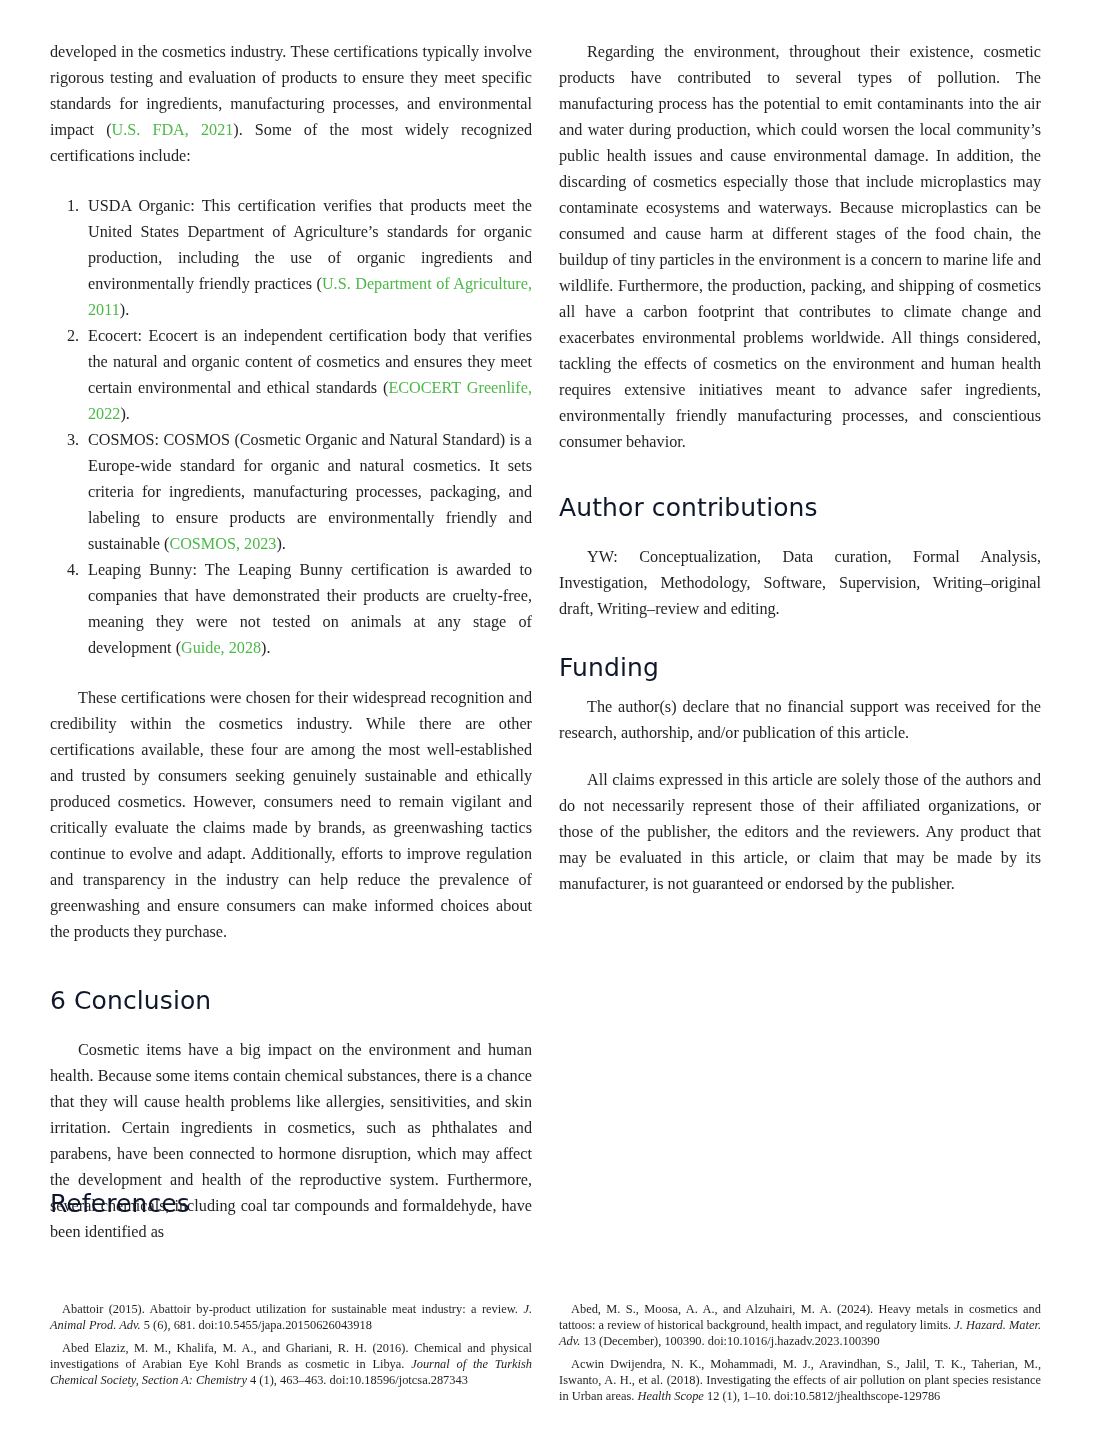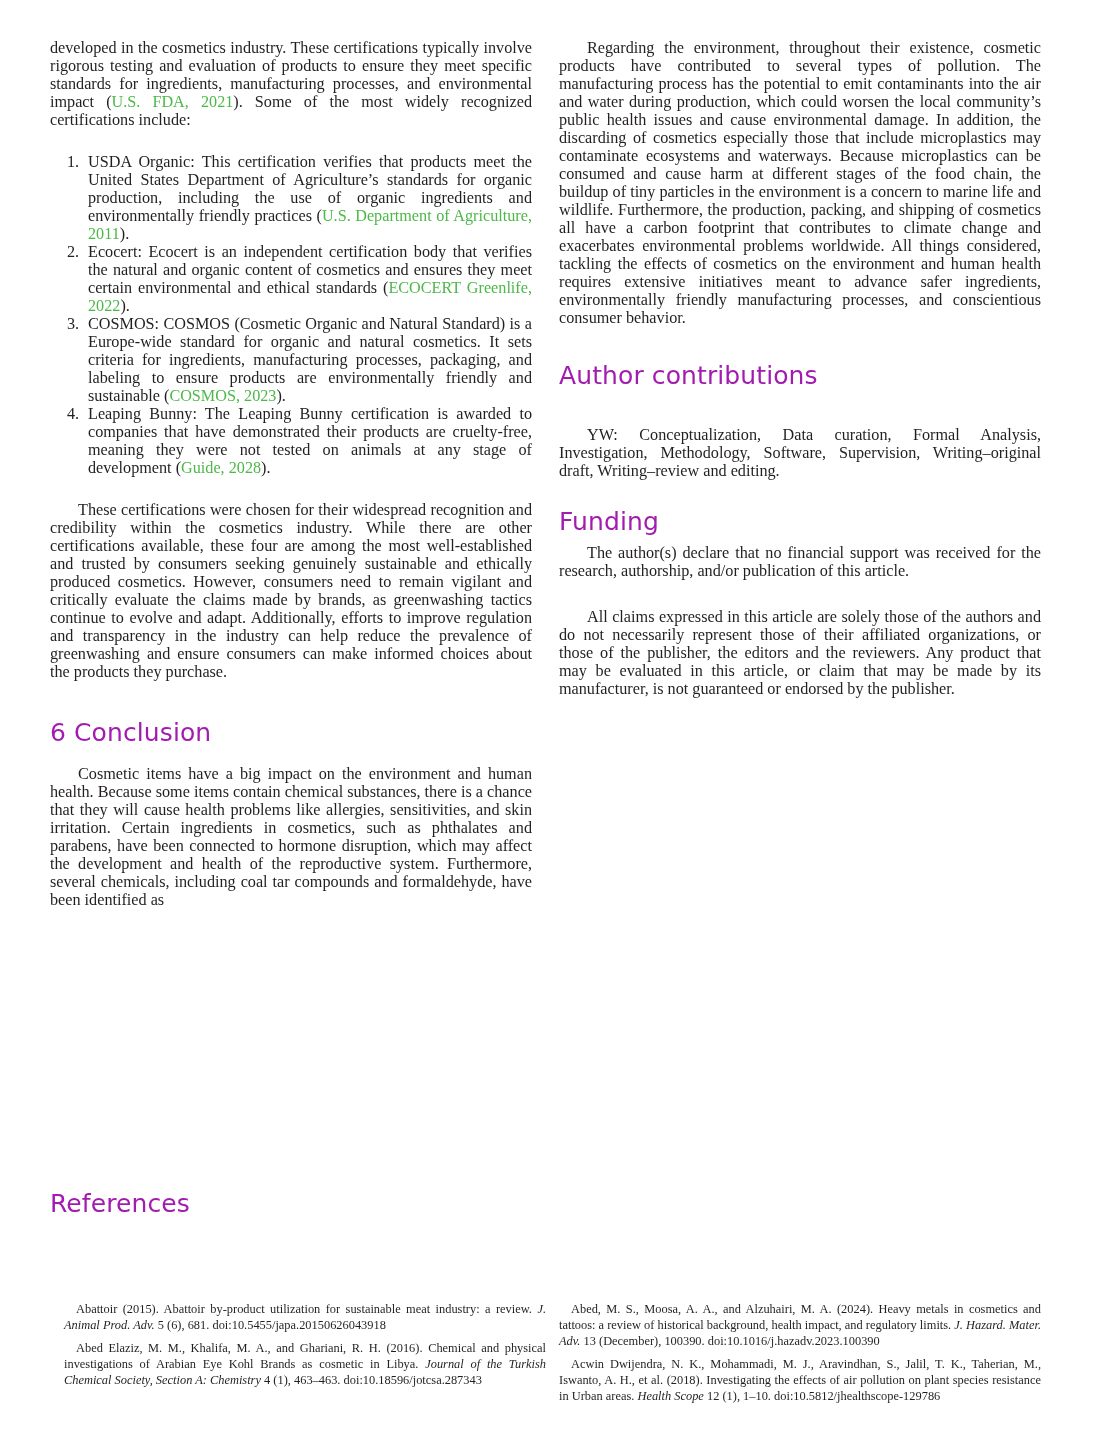--- a/index.html
+++ b/index.html
@@ -1,31 +1,31 @@
 <!DOCTYPE html>
 <html><head>
 <meta charset="utf-8">
 <style>
   html, body { margin: 0; padding: 0; background: #ffffff; }
   body { width: 1100px; height: 1441px; position: relative; overflow: hidden;
          font-family: "Liberation Serif", "DejaVu Serif", serif; color: #231f20; }
-  .col { position: absolute; width: 482px; font-size: 16.2px; line-height: 18px; }
+  .col { position: absolute; width: 482px; font-size: 16.2px; line-height: 26px; }
   .col-left { left: 50px; top: 39px; }
   .col-right { left: 559px; top: 39px; }
   p { margin: 0; text-align: justify; }
   p.indent { text-indent: 28px; }
   .cite { color: #4cb848; }
   ol.certs { margin: 24px 0 0 0; padding: 0 0 0 38px; list-style: none; }
   ol.certs li { position: relative; text-align: justify; }
   ol.certs li .num { position: absolute; left: -21px; }
   h2 { font-family: "DejaVu Sans", "Liberation Sans", sans-serif; font-weight: normal;
-       color: #a21caf; font-size: 25px; margin: 0; letter-spacing: 0.1px; }
+       color: #0f172a; font-size: 25px; margin: 0; letter-spacing: 0.1px; }
   .refs-title { position: absolute; left: 50px; top: 1189px; }
   .refs { position: absolute; width: 482px; font-size: 12.4px; line-height: 16.1px; }
-  .refs-left { left: 64px; top: 1301px; }
+  .refs-left { left: 50px; top: 1301px; }
   .refs-right { left: 559px; top: 1301px; }
   .refs p { text-indent: 12px; margin-bottom: 7px; }
   .refs i { font-style: italic; }
 </style>
 </head>
 <body>
 
 <div class="col col-left">
   <p><span>developed in the cosmetics industry. These certifications typically involve rigorous testing and evaluation of products to ensure they meet specific standards for ingredients, manufacturing processes, and environmental impact (</span><a class="cite">U.S. FDA, 2021</a><span>). Some of the most widely recognized certifications include:</span></p>
 
@@ -40,27 +40,27 @@
 
   <h2 style="margin-top:43px;">6 Conclusion</h2>
 
   <p class="indent" style="margin-top:23px;">Cosmetic items have a big impact on the environment and human health. Because some items contain chemical substances, there is a chance that they will cause health problems like allergies, sensitivities, and skin irritation. Certain ingredients in cosmetics, such as phthalates and parabens, have been connected to hormone disruption, which may affect the development and health of the reproductive system. Furthermore, several chemicals, including coal tar compounds and formaldehyde, have been identified as</p>
 </div>
 
 <div class="col col-right">
   <p class="indent">Regarding the environment, throughout their existence, cosmetic products have contributed to several types of pollution. The manufacturing process has the potential to emit contaminants into the air and water during production, which could worsen the local community’s public health issues and cause environmental damage. In addition, the discarding of cosmetics especially those that include microplastics may contaminate ecosystems and waterways. Because microplastics can be consumed and cause harm at different stages of the food chain, the buildup of tiny particles in the environment is a concern to marine life and wildlife. Furthermore, the production, packing, and shipping of cosmetics all have a carbon footprint that contributes to climate change and exacerbates environmental problems worldwide. All things considered, tackling the effects of cosmetics on the environment and human health requires extensive initiatives meant to advance safer ingredients, environmentally friendly manufacturing processes, and conscientious consumer behavior.</p>
 
   <h2 style="margin-top:40px;">Author contributions</h2>
-  <p class="indent" style="margin-top:41px;">YW: Conceptualization, Data curation, Formal Analysis, Investigation, Methodology, Software, Supervision, Writing–original draft, Writing–review and editing.</p>
+  <p class="indent" style="margin-top:23px;">YW: Conceptualization, Data curation, Formal Analysis, Investigation, Methodology, Software, Supervision, Writing–original draft, Writing–review and editing.</p>
 
   <h2 style="margin-top:33px;">Funding</h2>
   <p class="indent" style="margin-top:13px;">The author(s) declare that no financial support was received for the research, authorship, and/or publication of this article.</p>
 
 
-  <p class="indent" style="margin-top:28px;">All claims expressed in this article are solely those of the authors and do not necessarily represent those of their affiliated organizations, or those of the publisher, the editors and the reviewers. Any product that may be evaluated in this article, or claim that may be made by its manufacturer, is not guaranteed or endorsed by the publisher.</p>
+  <p class="indent" style="margin-top:21px;">All claims expressed in this article are solely those of the authors and do not necessarily represent those of their affiliated organizations, or those of the publisher, the editors and the reviewers. Any product that may be evaluated in this article, or claim that may be made by its manufacturer, is not guaranteed or endorsed by the publisher.</p>
 </div>
 
 <h2 class="refs-title">References</h2>
 
 <div class="refs refs-left">
   <p><span>Abattoir (2015). Abattoir by-product utilization for sustainable meat industry: a review. </span><i>J. Animal Prod. Adv.</i><span> 5 (6), 681. doi:10.5455/japa.20150626043918</span></p>
   <p><span>Abed Elaziz, M. M., Khalifa, M. A., and Ghariani, R. H. (2016). Chemical and physical investigations of Arabian Eye Kohl Brands as cosmetic in Libya. </span><i>Journal of the Turkish Chemical Society, Section A: Chemistry</i><span> 4 (1), 463–463. doi:10.18596/jotcsa.287343</span></p>
 </div>
 
 <div class="refs refs-right">

